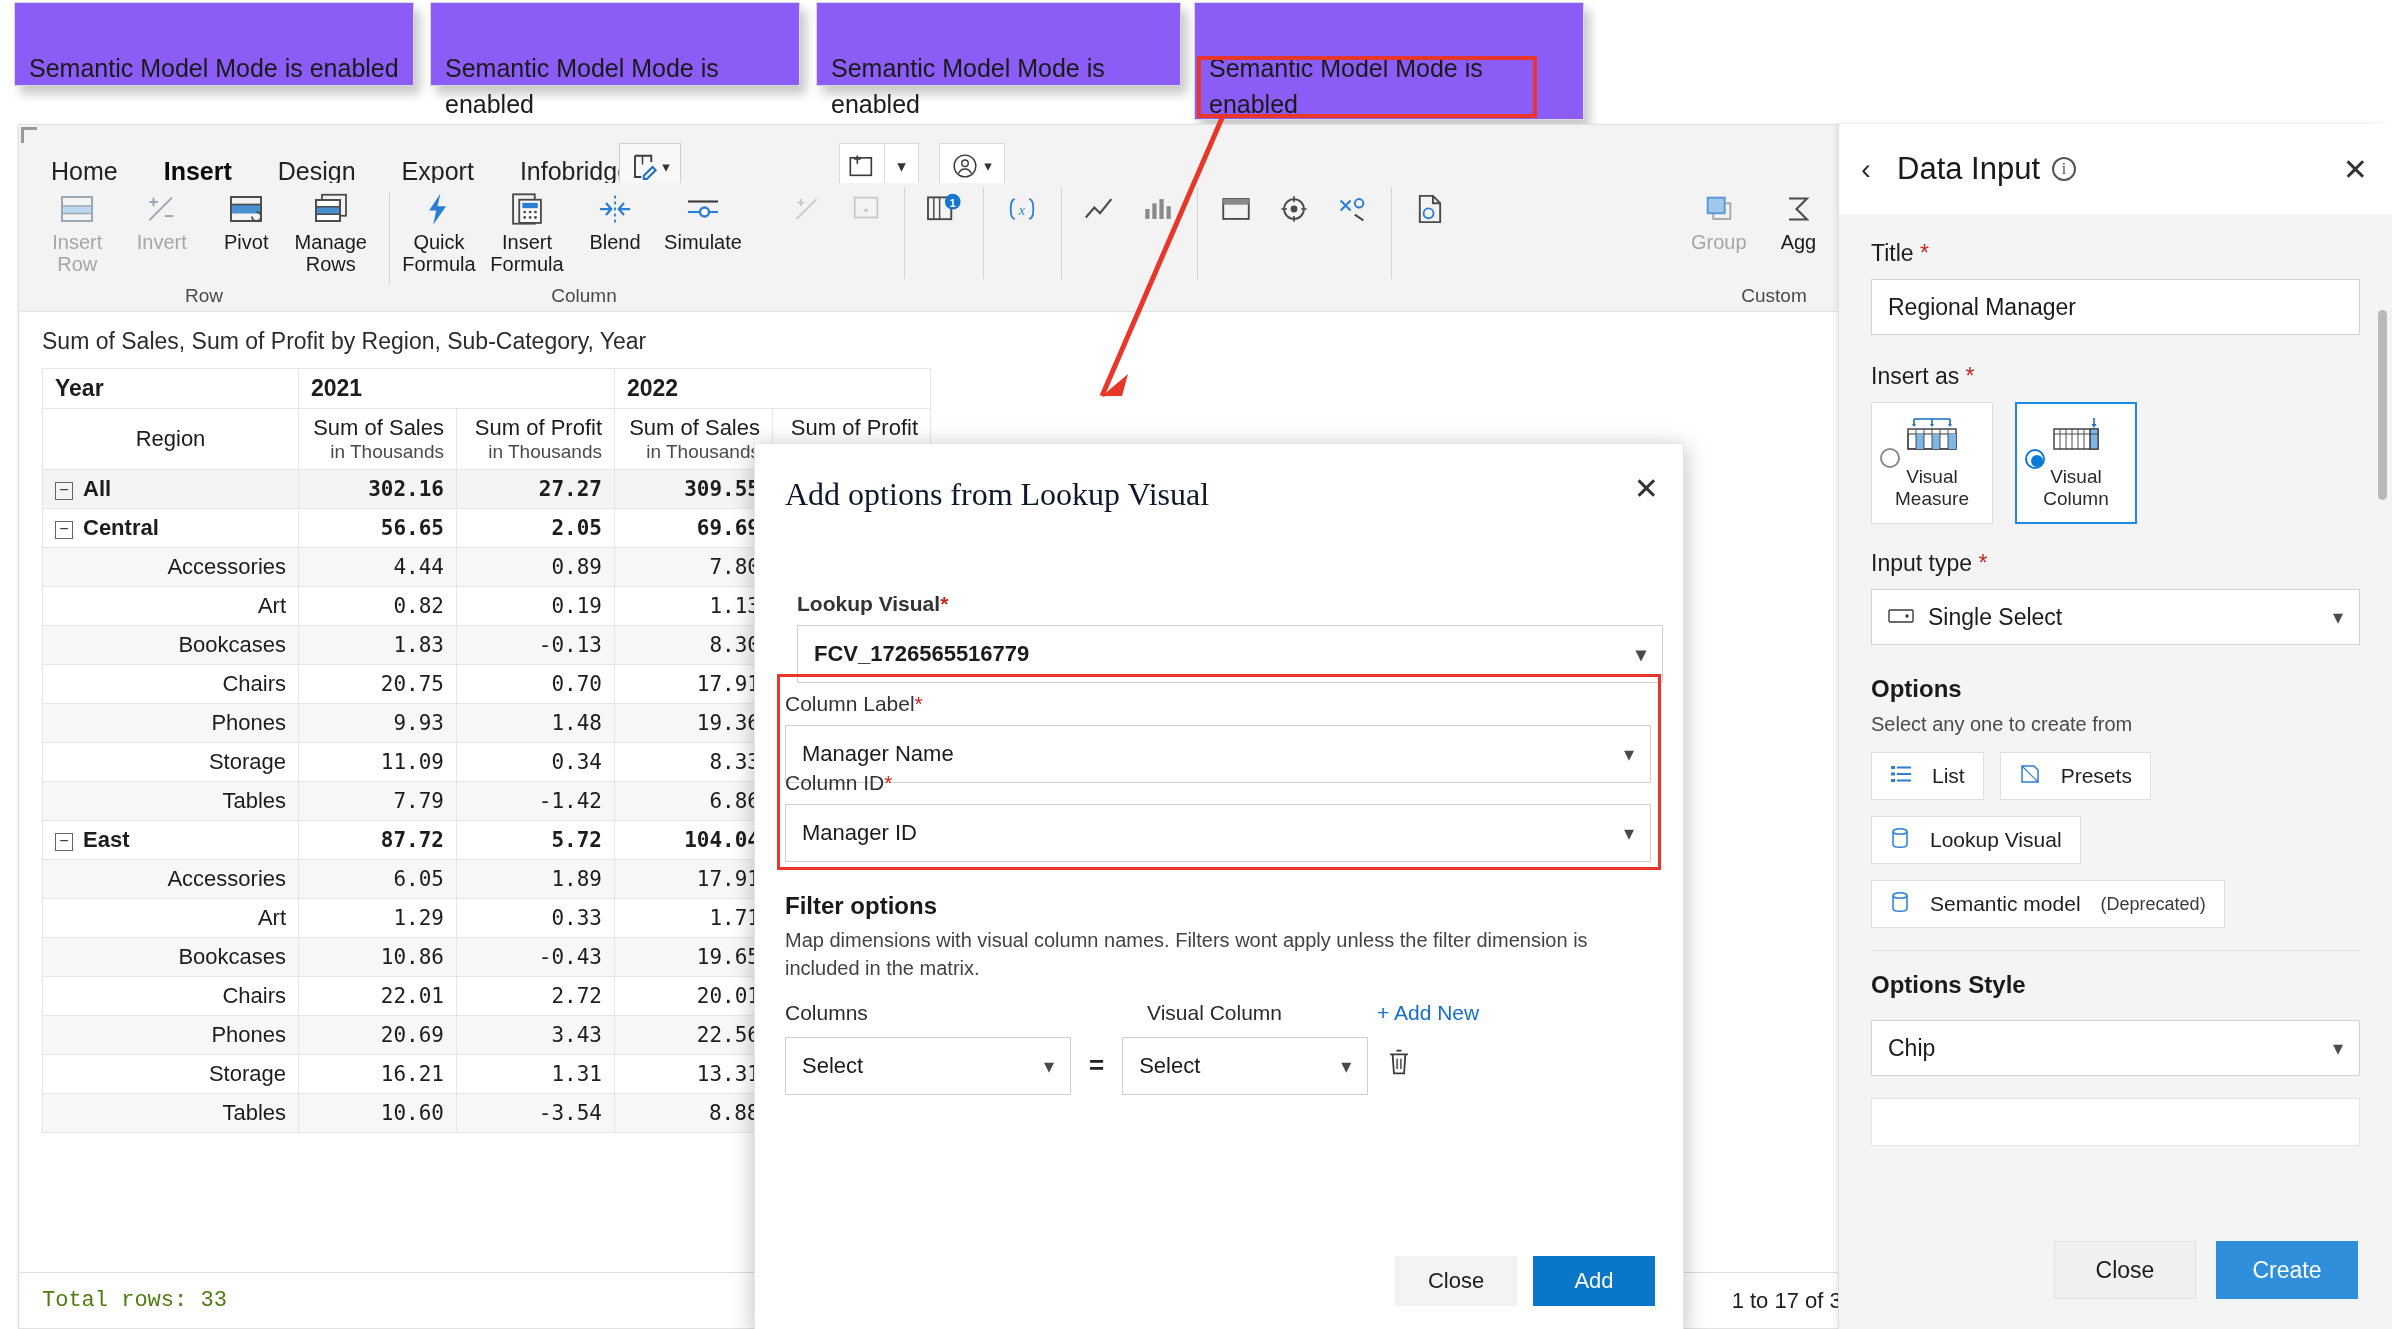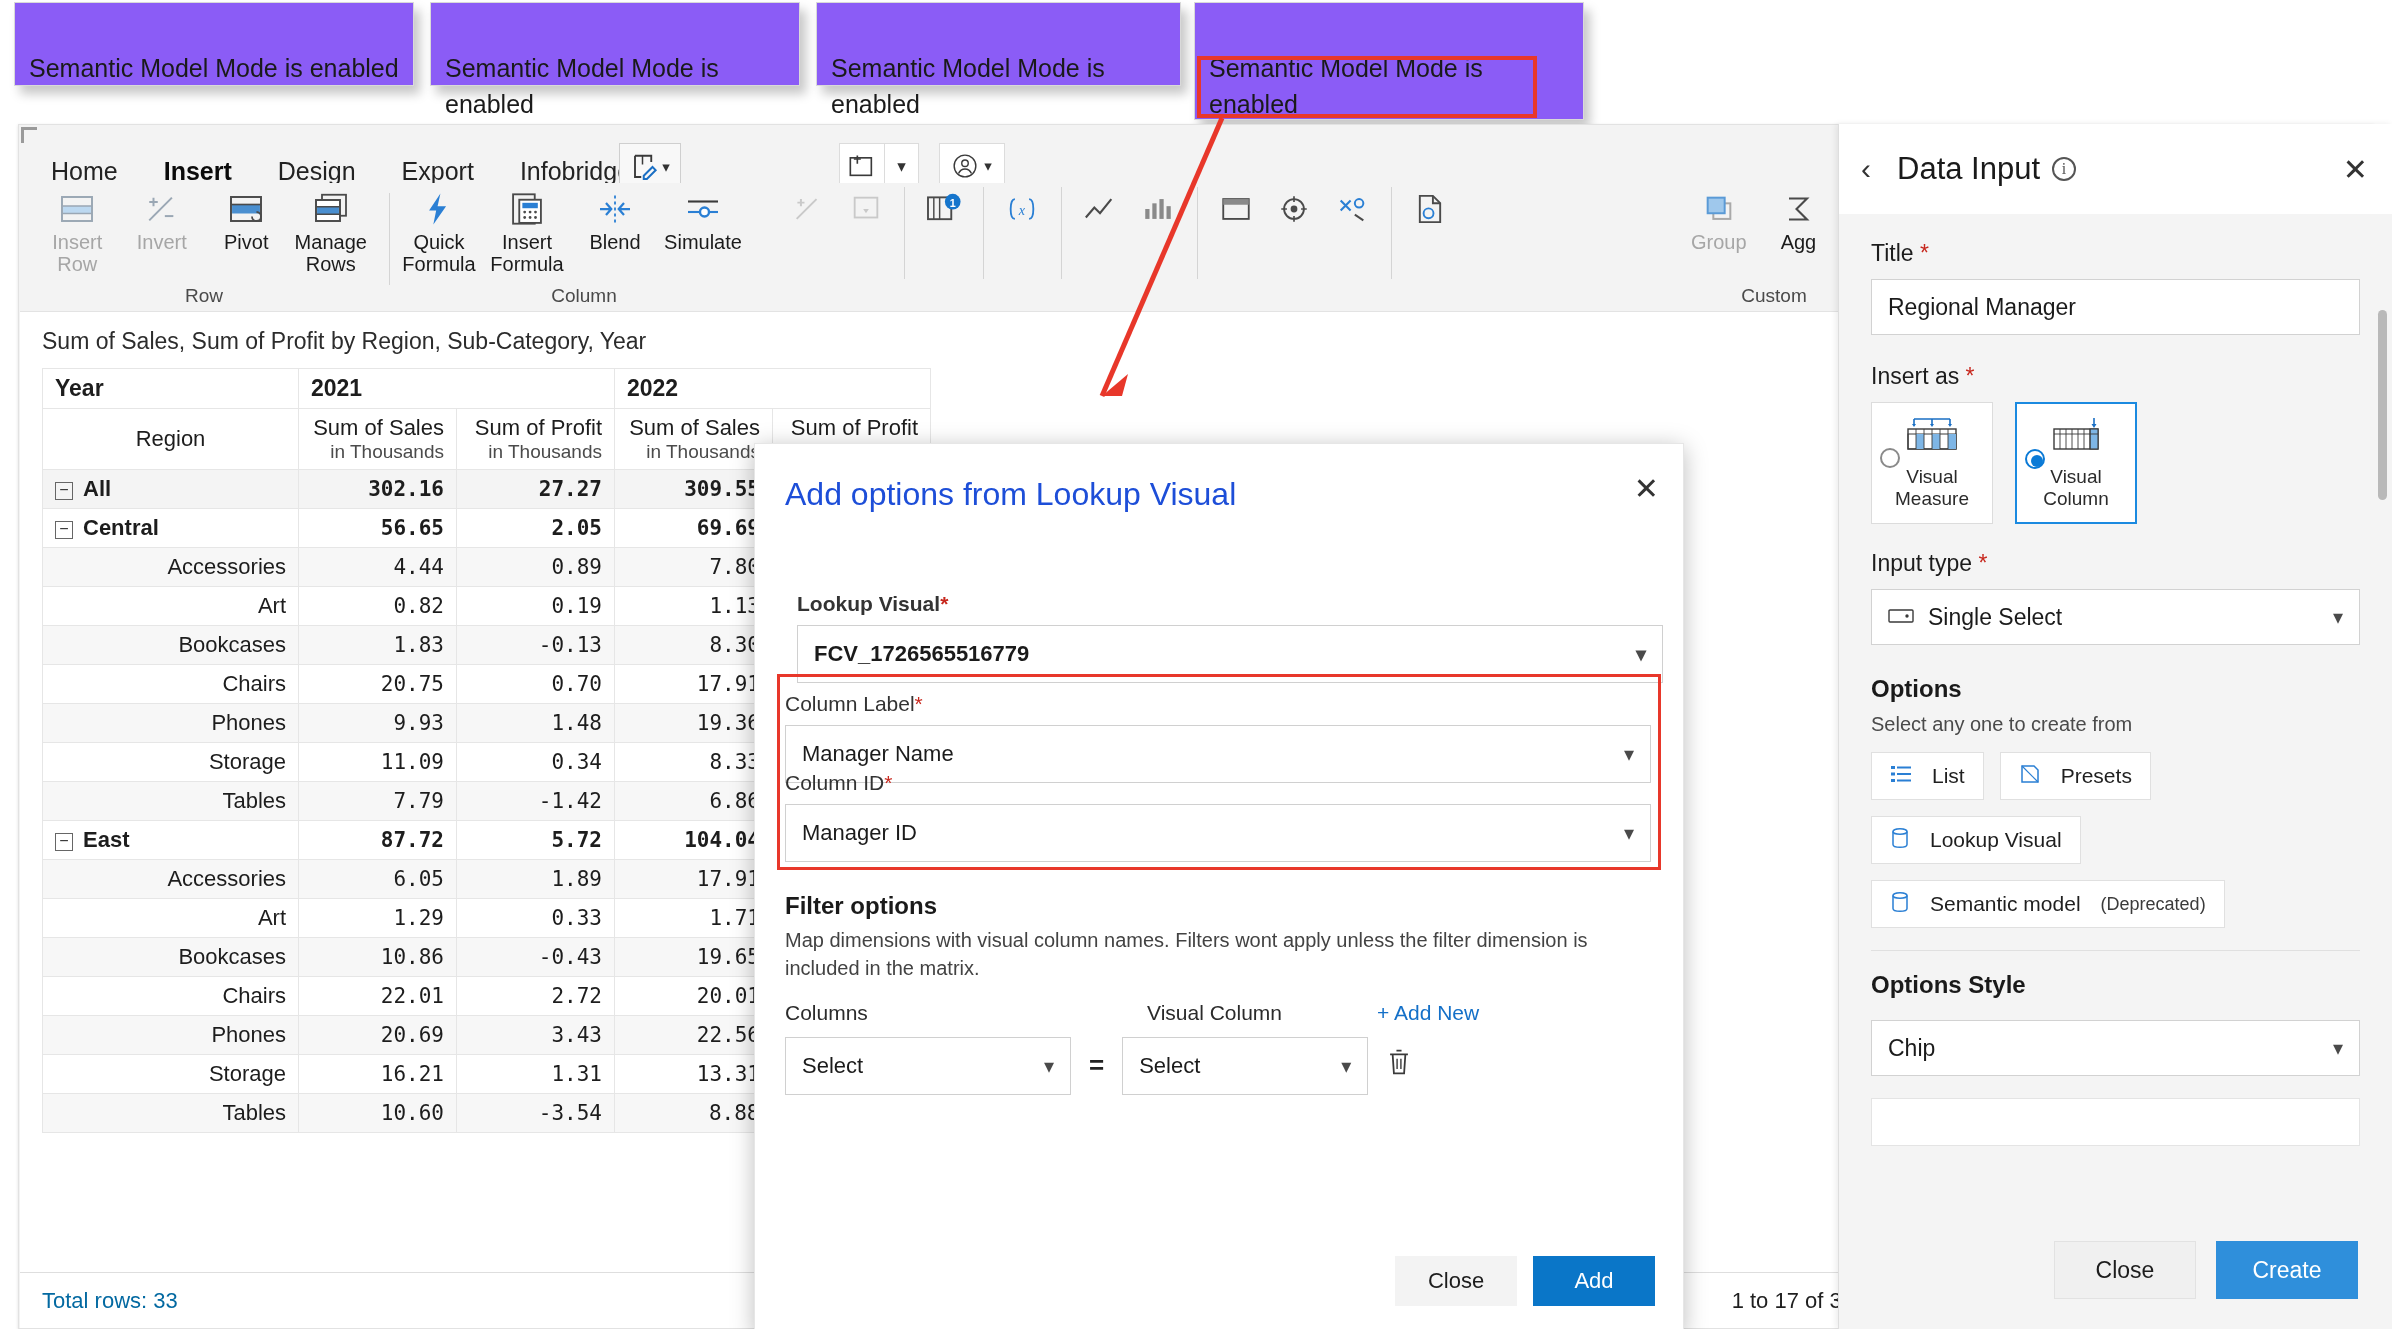--- a/index.html
+++ b/index.html
@@ -152,21 +152,21 @@
   .indent1 { padding-left: 14px; }
   .indent2 { padding-left: 46px; font-weight: normal !important; text-align: right; }
   td.selected-cell { background: #d5e5f5 !important; border: 2px solid #4a9ad4 !important; }
 
   
   #statusbar {
     position: absolute; left: 1px; right: 1px; bottom: 0; height: 56px;
     background: #ffffff; border-top: 1px solid #dedede;
     display: flex; align-items: center;
   }
-  #total-rows { margin-left: 22px; font-size: 22px; color: #0369a1; }
+  #total-rows { margin-left: 22px; font-size: 22px; color: #4d7c0f; font-family: Liberation Mono, monospace; }
   #status-right {
     position: absolute; left: 1060px; display: flex; align-items: center; gap: 18px;
   }
   .zoombox {
     width: 94px; height: 38px; border: 1px solid #c8c8c8; background:#fff;
     display:flex;align-items:center;justify-content:center;
     font-size: 21px; color:#1f1f1f;
   }
   .pgbox {
     width: 58px; height: 38px; border: 1px solid #c8c8c8; background:#fff;
@@ -179,21 +179,21 @@
   
   #modal {
     position: absolute; left: 735px; top: 318px;
     width: 930px; height: 892px;
     background: #ffffff;
     box-shadow: 0 4px 22px rgba(0,0,0,0.26);
     border: 1px solid #e6e6e6;
   }
   #modal-title {
     position: absolute; left: 30px; top: 32px;
-    font-size: 32px; color: #1d4ed8;
+    font-size: 32px; color: #0f172a; font-family: Liberation Serif, serif;
   }
   #modal-close {
     position: absolute; right: 24px; top: 30px;
     font-size: 30px; color: #333; cursor: pointer; line-height: 1;
   }
   .mlabel {
     font-size: 21px; color: #333; margin-bottom: 9px;
   }
   .req { color: #c7281e; }
   .msel {

